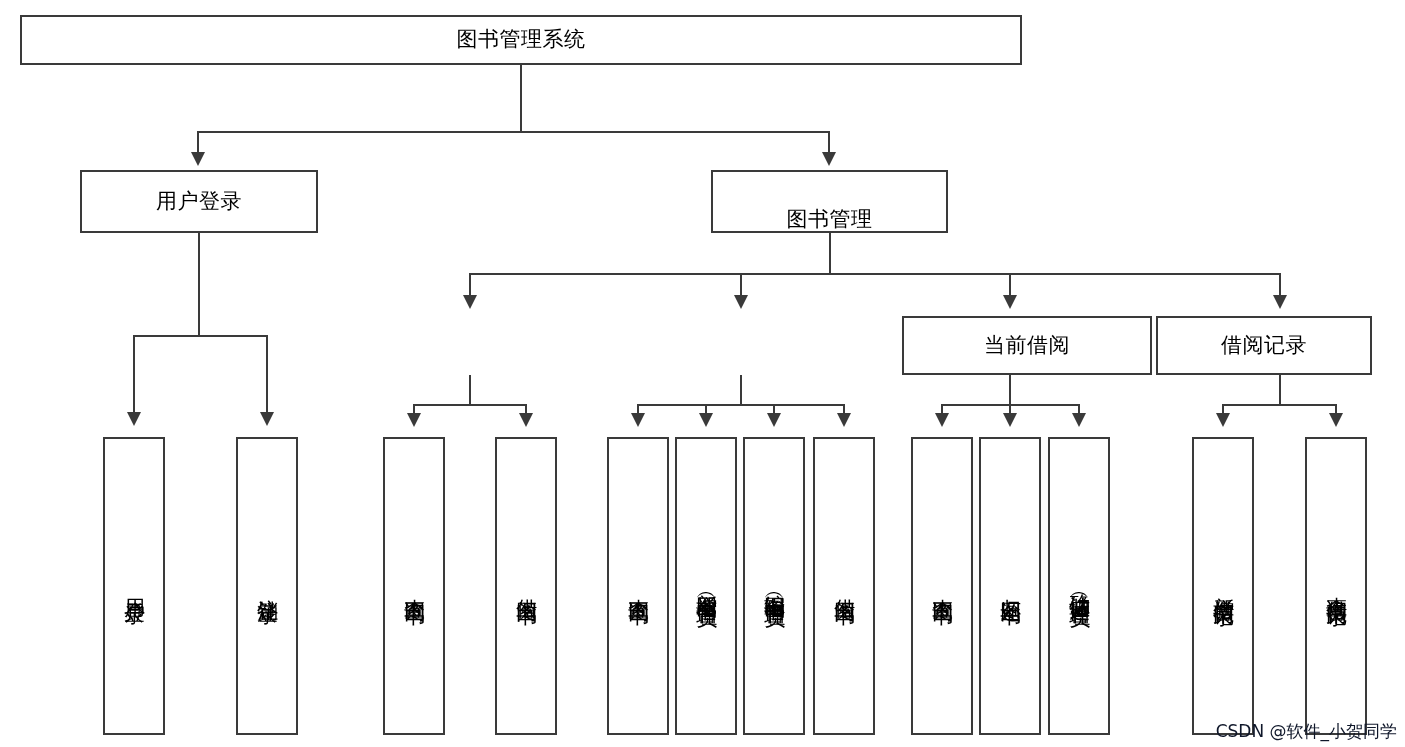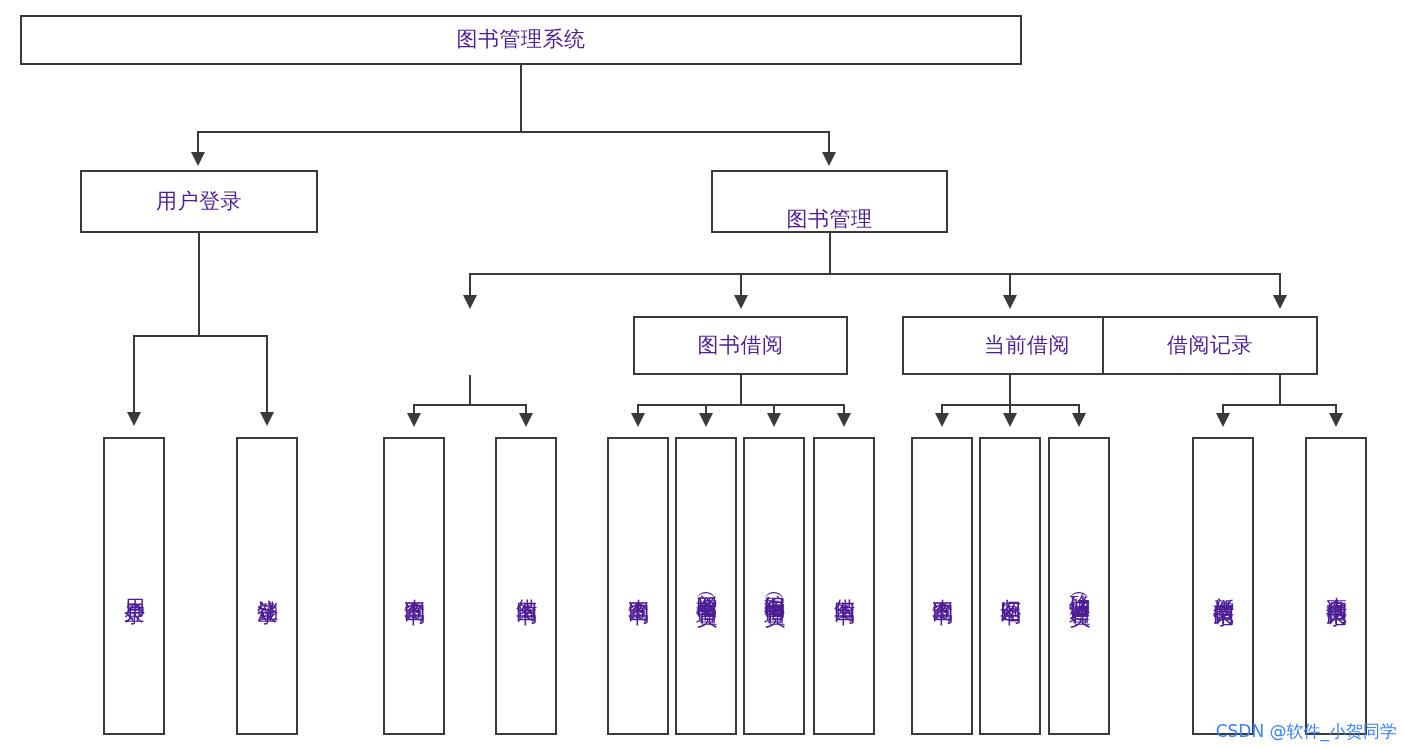--- a/index.html
+++ b/index.html
@@ -18,21 +18,21 @@
     overflow: hidden;
   }
   .node {
     position: absolute;
     box-sizing: border-box;
     background: #ffffff;
     border: 2px solid #3a3a3a;
     display: flex;
     align-items: center;
     justify-content: center;
-    color: #4c1d95;
+    color: #000000;
   }
   .node .lbl {
     display: block;
     text-align: center;
     letter-spacing: 0.5px;
   }
   
   .h-node .lbl {
     font-size: 21px;
     line-height: 1.1;
@@ -71,21 +71,21 @@
     border-left: 7px solid transparent;
     border-right: 7px solid transparent;
     border-top: 14px solid #3a3a3a;
   }
 
   .watermark {
     position: absolute;
     right: 8px;
     bottom: 4px;
     font-size: 17px;
-    color: #3b82f6;
+    color: #0f172a;
     white-space: nowrap;
     user-select: none;
   }
 </style>
 </head>
 <body>
 
 <div id="canvas">
 
   <div class="node h-node root" style="left:20px; top:15px; width:1002px; height:50px;">
@@ -126,27 +126,24 @@
   <div class="line hline" style="left:469px; top:273px; width:812px; height:2px;"></div>
   <div class="line vline" style="left:469px; top:273px; width:2px; height:25px;"></div>
   <div class="arrow" style="left:463px; top:295px;"></div>
   <div class="line vline" style="left:740px; top:273px; width:2px; height:25px;"></div>
   <div class="arrow" style="left:734px; top:295px;"></div>
   <div class="line vline" style="left:1009px; top:273px; width:2px; height:25px;"></div>
   <div class="arrow" style="left:1003px; top:295px;"></div>
   <div class="line vline" style="left:1279px; top:273px; width:2px; height:25px;"></div>
   <div class="arrow" style="left:1273px; top:295px;"></div>
 
-  <div class="node h-node" style="left:633px; top:316px; width:215px; height:59px;">
-    <span class="lbl">图书借阅</span>
-  </div>
   <div class="node h-node" style="left:902px; top:316px; width:250px; height:59px;">
     <span class="lbl">当前借阅</span>
   </div>
-  <div class="node h-node" style="left:1102px; top:316px; width:216px; height:59px;">
+  <div class="node h-node" style="left:1156px; top:316px; width:216px; height:59px;">
     <span class="lbl">借阅记录</span>
   </div>
 
   <div class="line vline" style="left:469px; top:375px; width:2px; height:31px;"></div>
   <div class="line hline" style="left:413px; top:404px; width:114px; height:2px;"></div>
   <div class="line vline" style="left:413px; top:404px; width:2px; height:12px;"></div>
   <div class="arrow" style="left:407px; top:413px;"></div>
   <div class="line vline" style="left:525px; top:404px; width:2px; height:12px;"></div>
   <div class="arrow" style="left:519px; top:413px;"></div>
 

